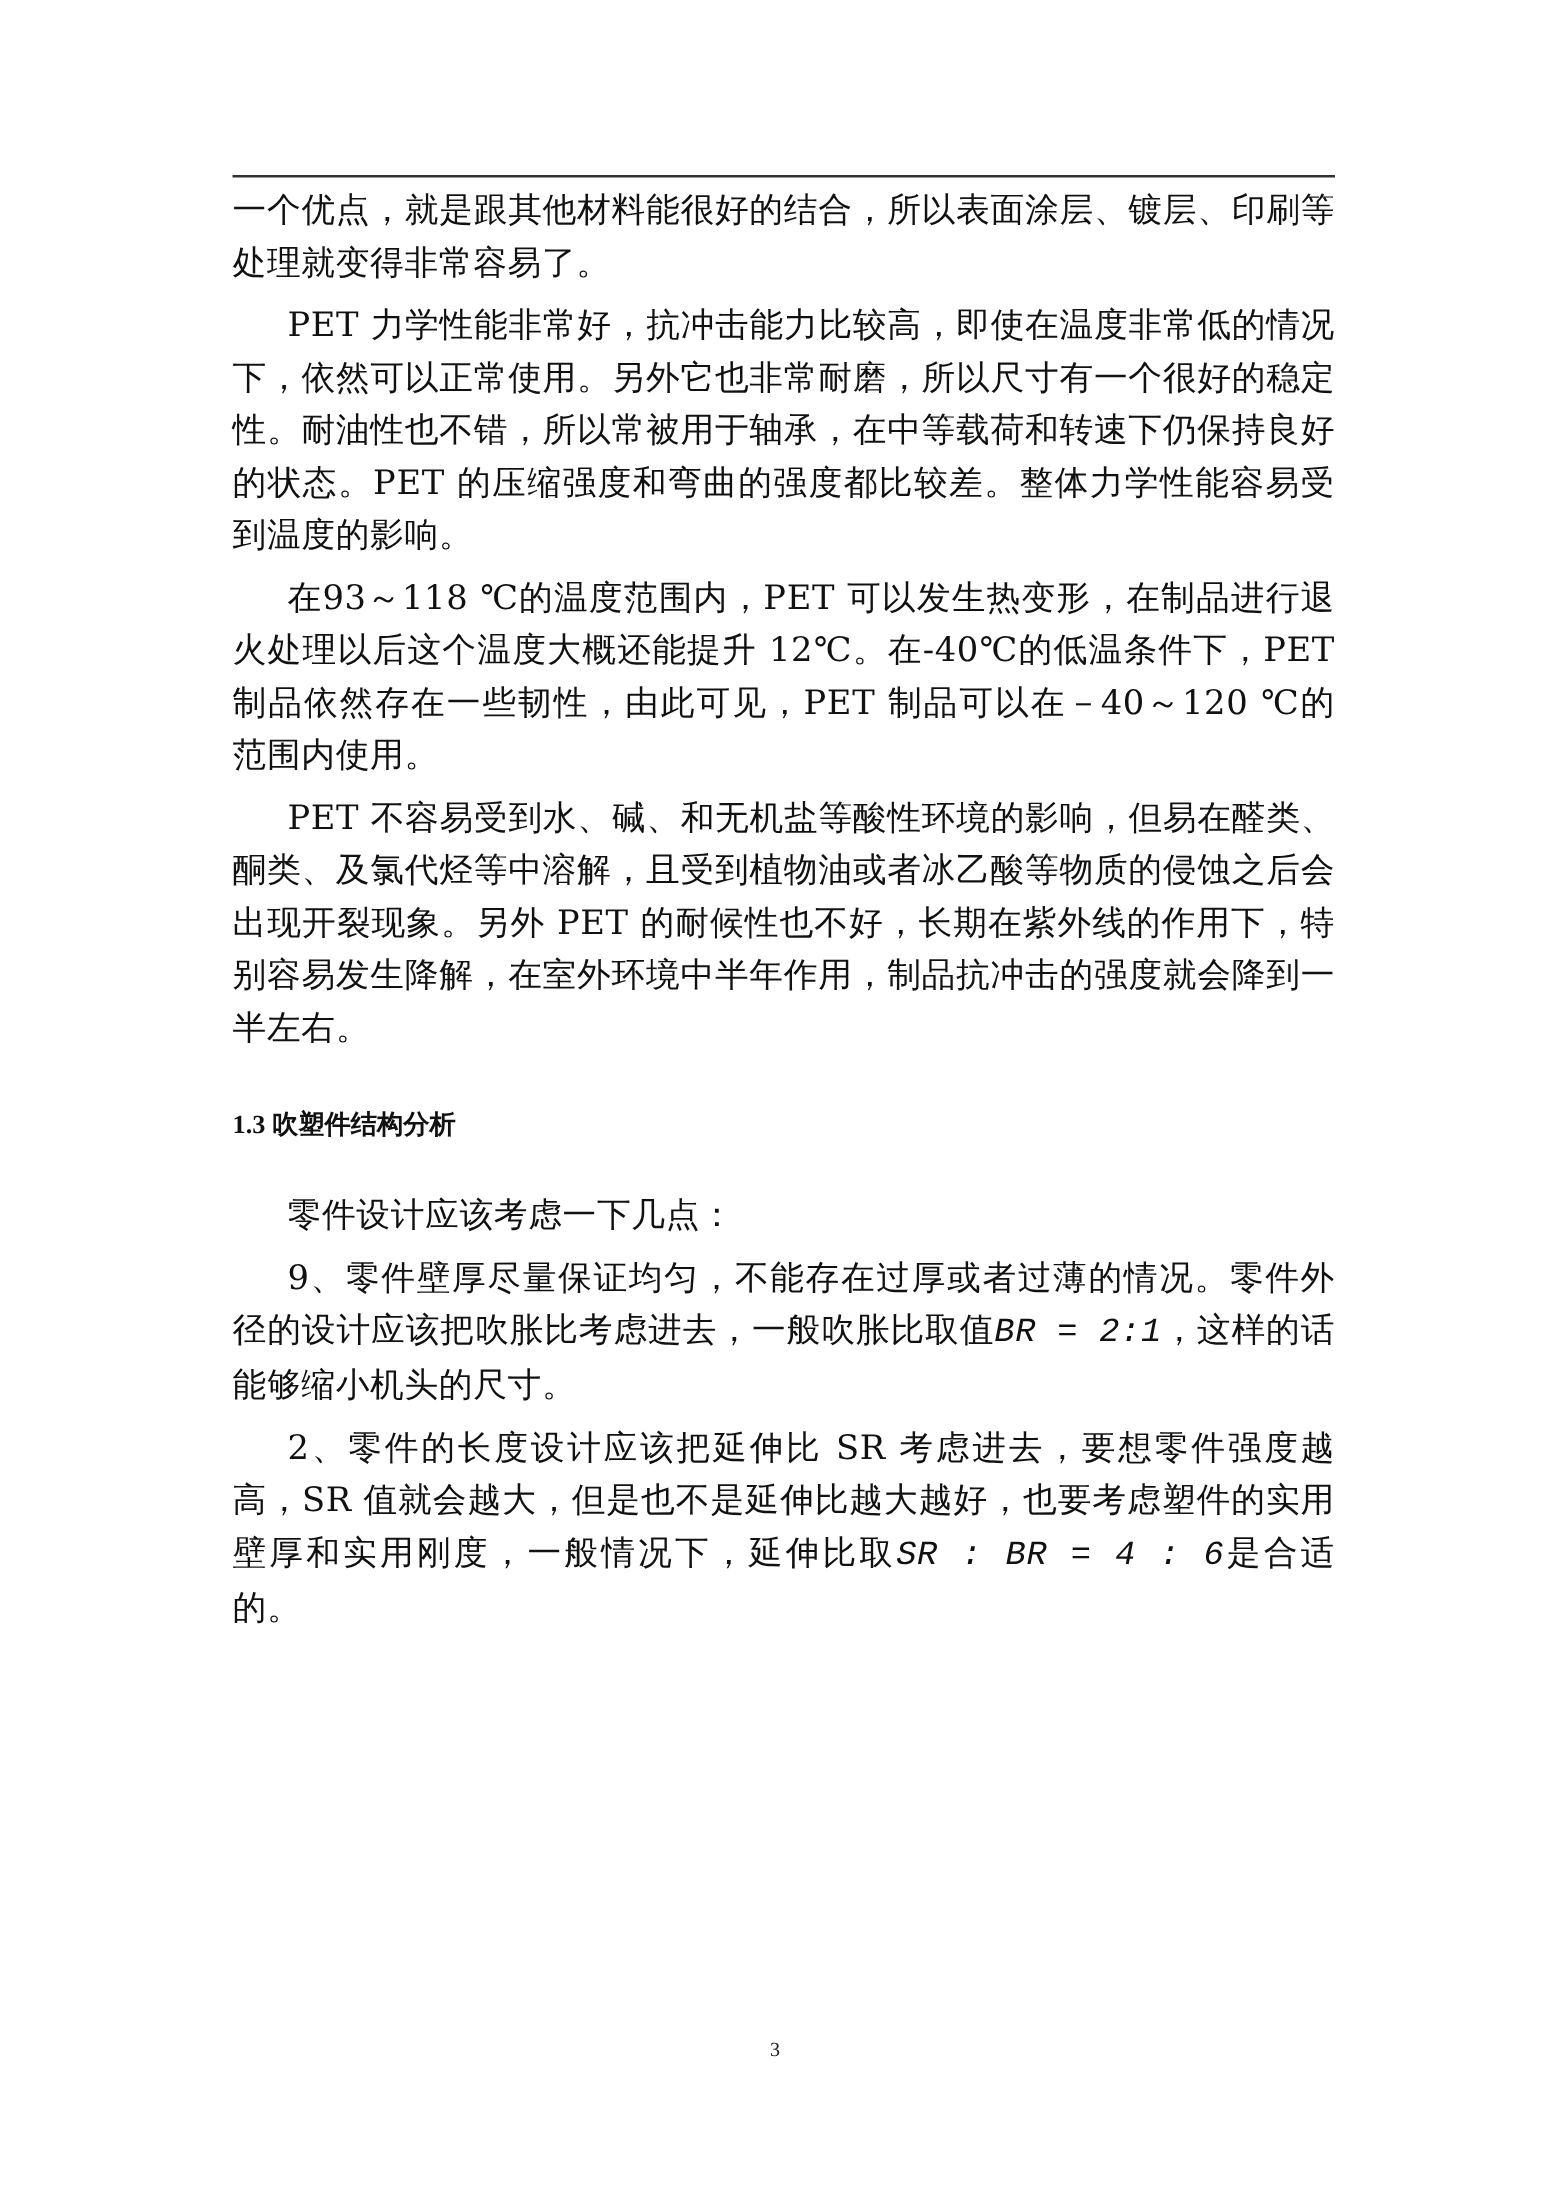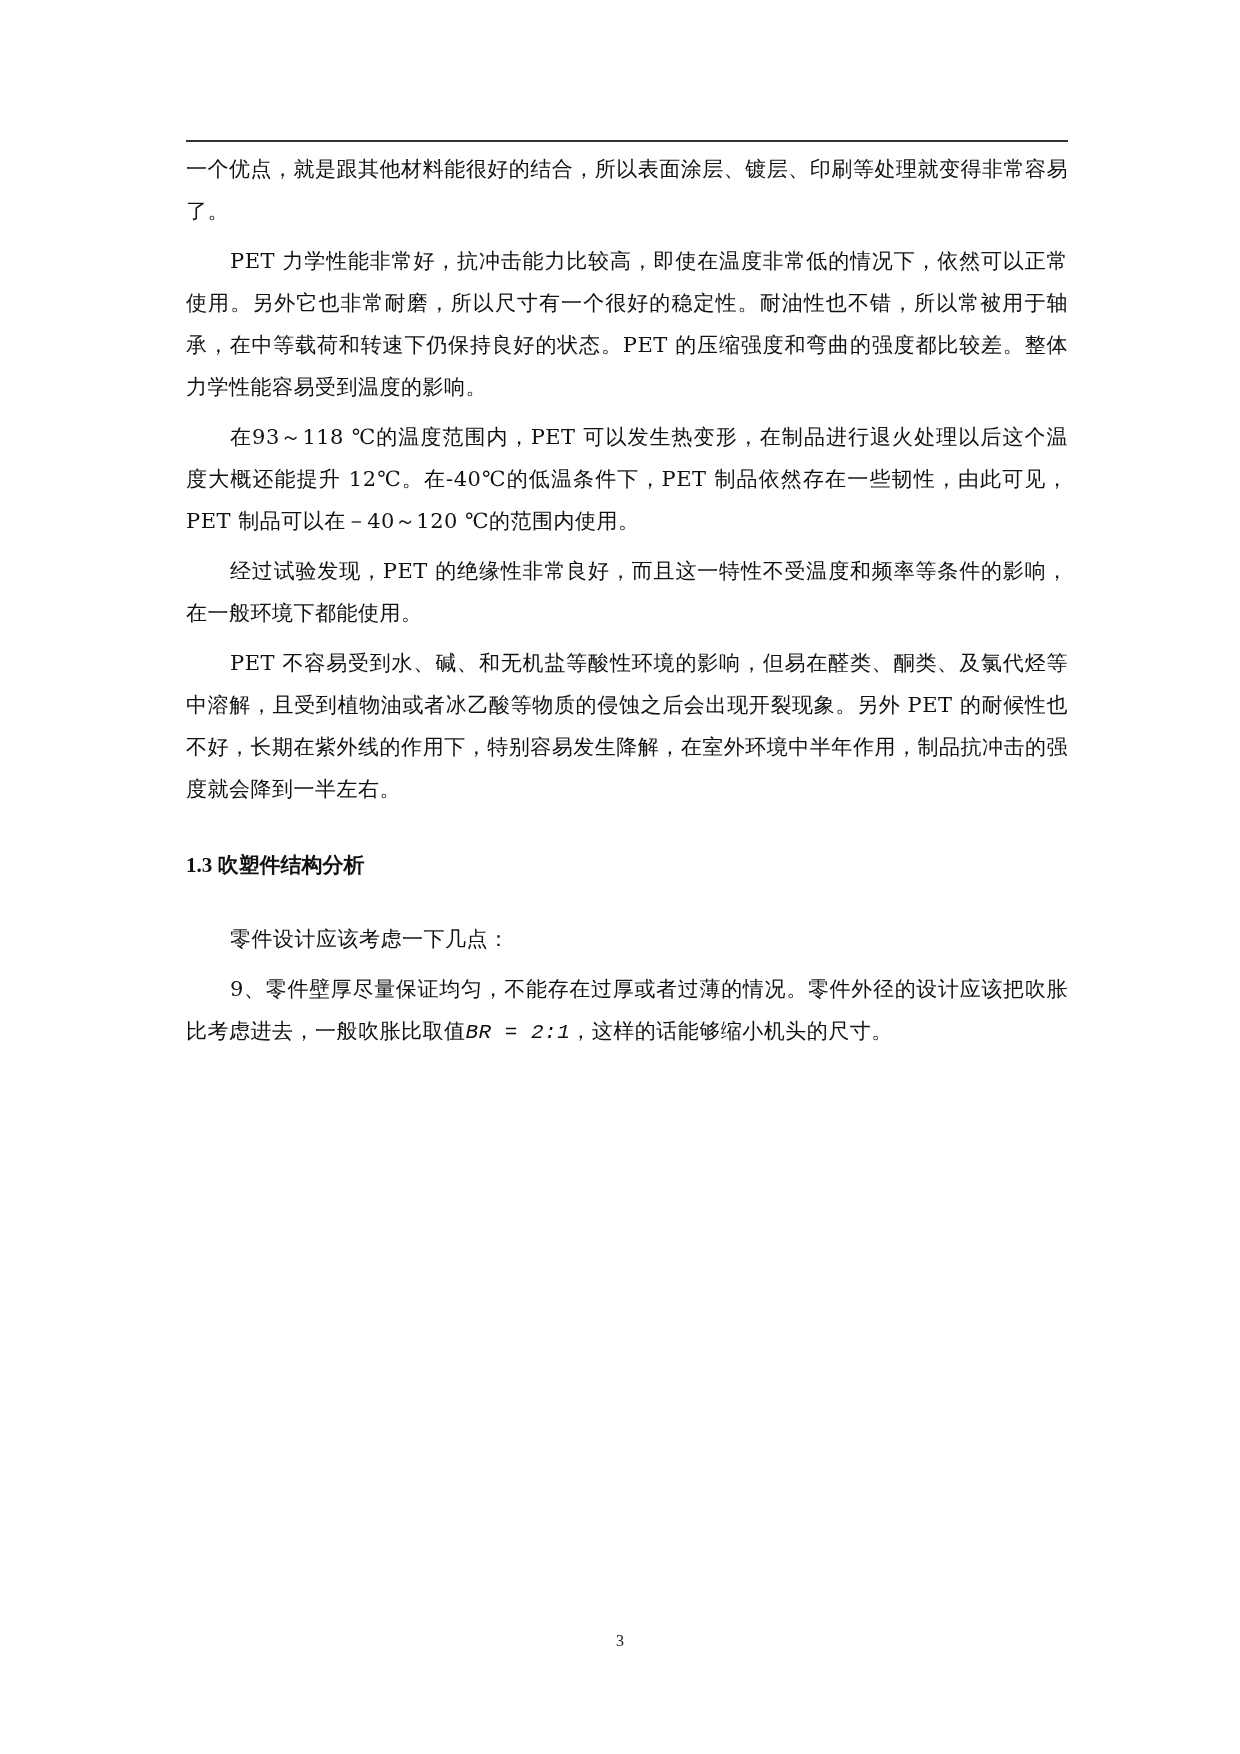--- a/index.html
+++ b/index.html
@@ -1,41 +1,43 @@
 <!DOCTYPE html>
 <html><head>
   <meta charset="utf-8">
   <style>
     html, body { margin: 0; padding: 0; background: #ffffff; }
     body { width: 1240px; height: 1754px; position: relative; overflow: hidden;
            font-family: "DejaVu Serif", "Liberation Serif", serif; color: #111; }
     .header-rule { position: absolute; left: 186px; top: 140px; width: 882px; height: 0;
                    border-top: 2px solid #333; }
     .content { position: absolute; left: 186px; top: 148px; width: 882px; }
-    .para { font-size: 21px; line-height: 42px; margin: 0 0 8px 0; text-align: justify; letter-spacing: 0.5px; }
+    .para { font-size: 27px; line-height: 42px; margin: 0 0 8px 0; text-align: justify; letter-spacing: 0.5px; }
     .para.indent { text-indent: 44px; }
     .heading { font-family: Liberation Serif, serif; font-weight: bold;
                font-size: 21px; margin: 40px 0 38px 0; line-height: 30px; }
     .math { font-family: Liberation Mono, monospace; font-style: italic; }
     .page-number { position: absolute; top: 1632px; left: 0; width: 1240px; text-align: center;
                    font-family: "Liberation Serif", serif; font-size: 16px; color: #222; }
   </style>
 </head>
 <body>
 
 <div class="header-rule"></div>
 
 <div class="content">
   <p class="para">一个优点，就是跟其他材料能很好的结合，所以表面涂层、镀层、印刷等处理就变得非常容易了。</p>
   <p class="para indent">PET 力学性能非常好，抗冲击能力比较高，即使在温度非常低的情况下，依然可以正常使用。另外它也非常耐磨，所以尺寸有一个很好的稳定性。耐油性也不错，所以常被用于轴承，在中等载荷和转速下仍保持良好的状态。PET 的压缩强度和弯曲的强度都比较差。整体力学性能容易受到温度的影响。</p>
   <p class="para indent">在93～118 ℃的温度范围内，PET 可以发生热变形，在制品进行退火处理以后这个温度大概还能提升 12℃。在-40℃的低温条件下，PET 制品依然存在一些韧性，由此可见，PET 制品可以在－40～120 ℃的范围内使用。</p>
-  <p class="para indent">经过试验发现，PET 的绝缘性非常良好，而且这一特性不受温度和频率等条件的影响，在一般环境下都能使用。</p>
   <p class="para indent">PET 不容易受到水、碱、和无机盐等酸性环境的影响，但易在醛类、酮类、及氯代烃等中溶解，且受到植物油或者冰乙酸等物质的侵蚀之后会出现开裂现象。另外 PET 的耐候性也不好，长期在紫外线的作用下，特别容易发生降解，在室外环境中半年作用，制品抗冲击的强度就会降到一半左右。</p>
 
   <h2 class="heading">1.3 吹塑件结构分析</h2>
 
   <p class="para indent">零件设计应该考虑一下几点：</p>
   <p class="para indent">
     <span>9、零件壁厚尽量保证均匀，不能存在过厚或者过薄的情况。零件外径的设计应该把吹胀比考虑进去，一般吹胀比取值</span><span class="math">BR = 2:1</span><span>，这样的话能够缩小机头的尺寸。</span>
   </p>
+  <p class="para indent">
+    <span>2、零件的长度设计应该把延伸比 SR 考虑进去，要想零件强度越高，SR 值就会越大，但是也不是延伸比越大越好，也要考虑塑件的实用壁厚和实用刚度，一般情况下，延伸比取</span><span class="math">SR : BR = 4 : 6</span><span>是合适的。</span>
+  </p>
 </div>
 
 <div class="page-number">3</div>
 
 </body></html>

